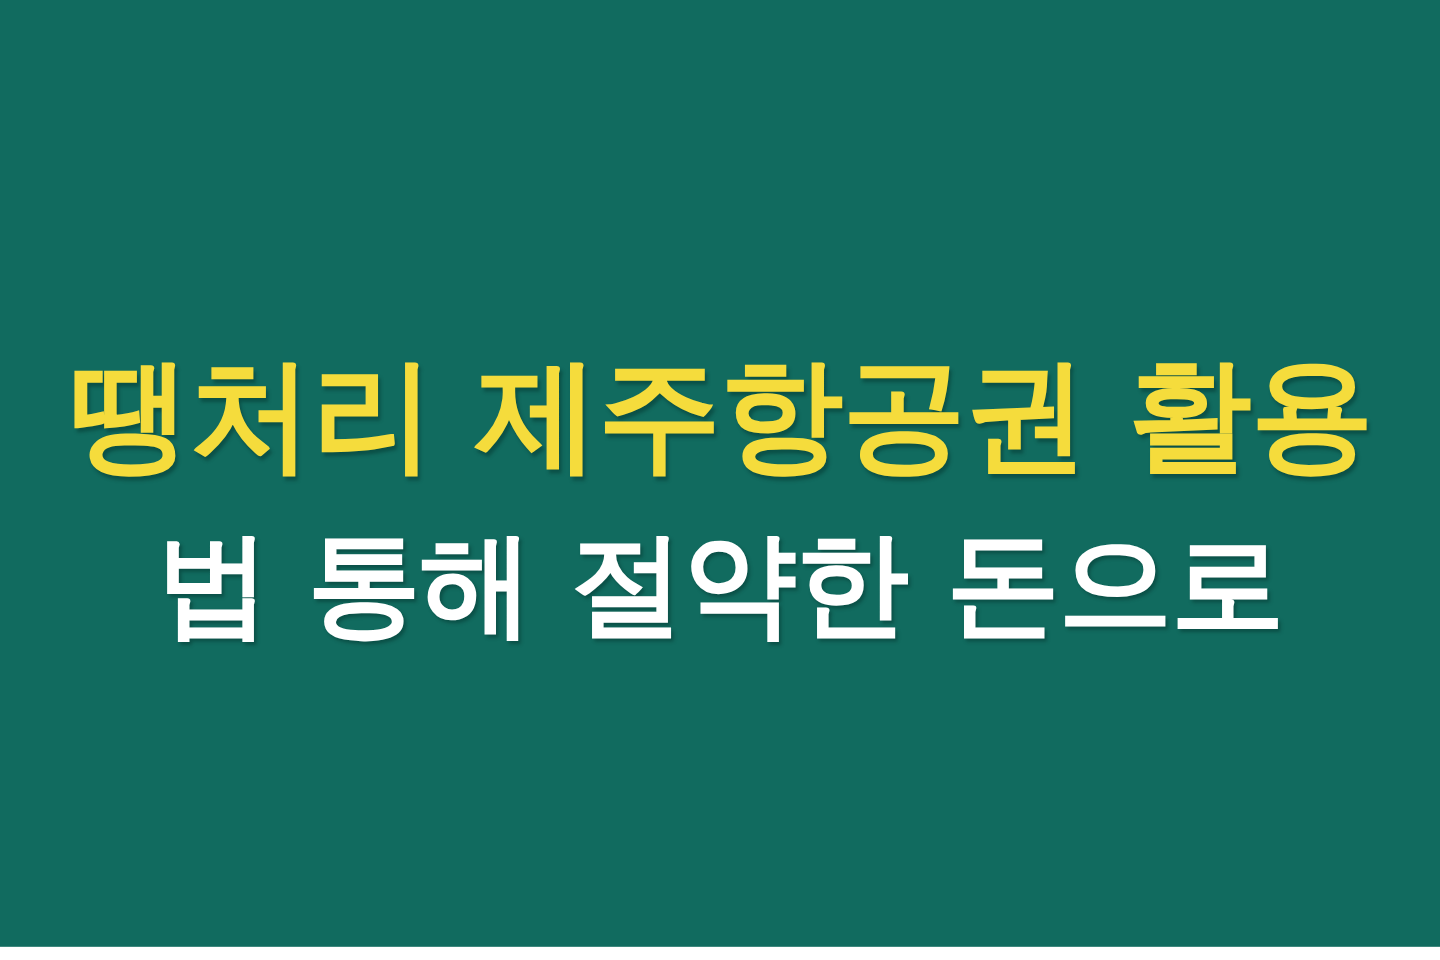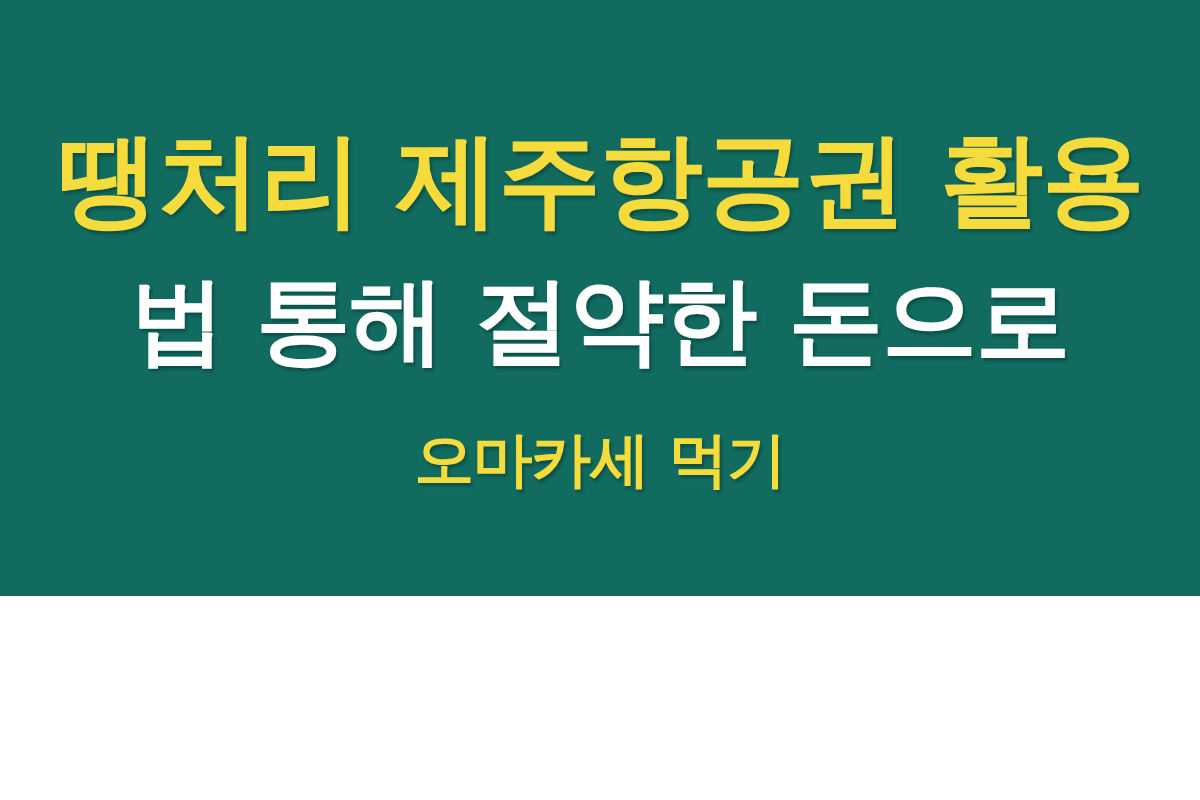--- a/index.html
+++ b/index.html
@@ -11,21 +11,21 @@
   body {
     width: 1200px;
     height: 800px;
     overflow: hidden;
     font-family: "DejaVu Sans", "Liberation Sans", sans-serif;
   }
 
   #thumbnail-canvas {
     position: relative;
     width: 1200px;
-    height: 596px;
+    height: 789px;
     background: #116B5F;
     display: flex;
     align-items: center;
     justify-content: center;
     box-sizing: border-box;
   }
 
   #headline-block {
     width: 1100px;
     margin-top: 44px;      
@@ -54,16 +54,15 @@
 <body>
 
 <div id="thumbnail-canvas" style="background: rgb(17, 107, 95);">
 
   <div id="headline-block">
 
     <span class="headline-line" id="headline-line-1" style="color: rgb(245, 220, 60); text-shadow: rgba(0, 40, 34, 0.4) 2px 3px 3px; font-size: 102.84px;">땡처리 제주항공권 활용</span>
 
     <span class="headline-line" id="headline-line-2" style="color: #ffffff; text-shadow: rgba(0, 40, 34, 0.4) 2px 3px 3px; font-size: 94.69px;">법 통해 절약한 돈으로</span>
 
-    <span class="headline-line" id="headline-line-3" style="color: rgb(245, 220, 60); text-shadow: rgba(0, 40, 34, 0.4) 2px 3px 3px; font-size: 59.56px;">오마카세 먹기</span>
 
   </div>
 </div>
 
 </body></html>

